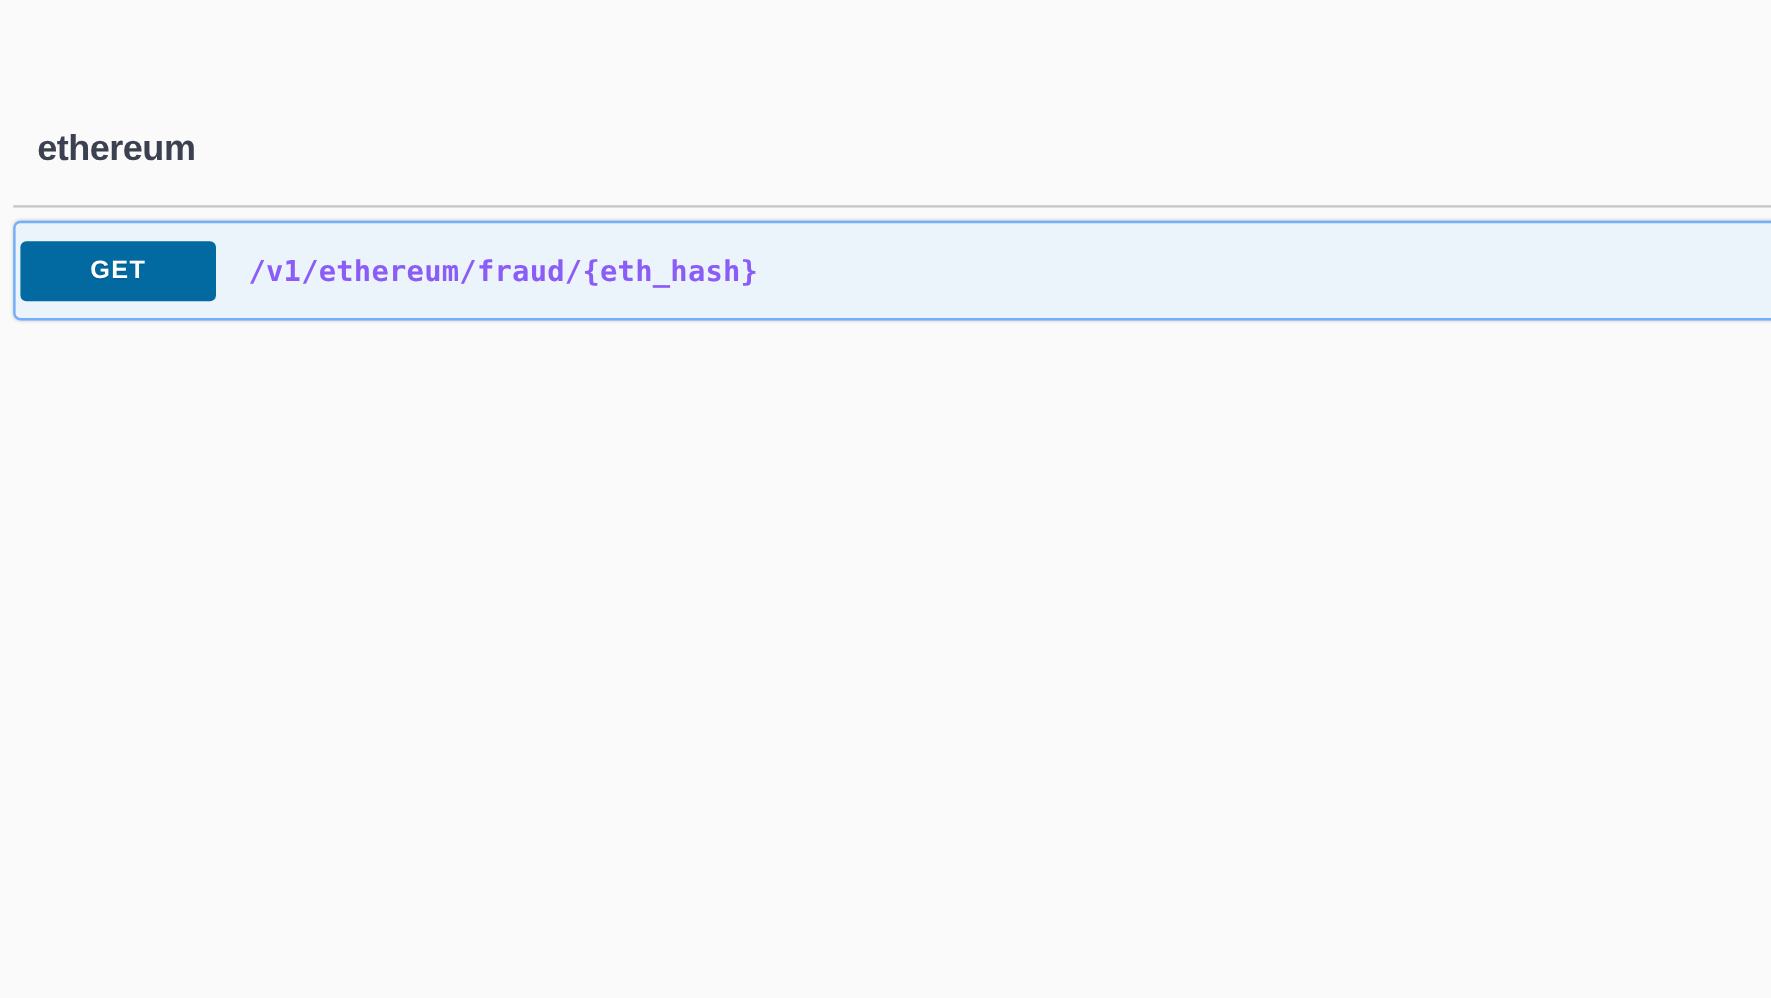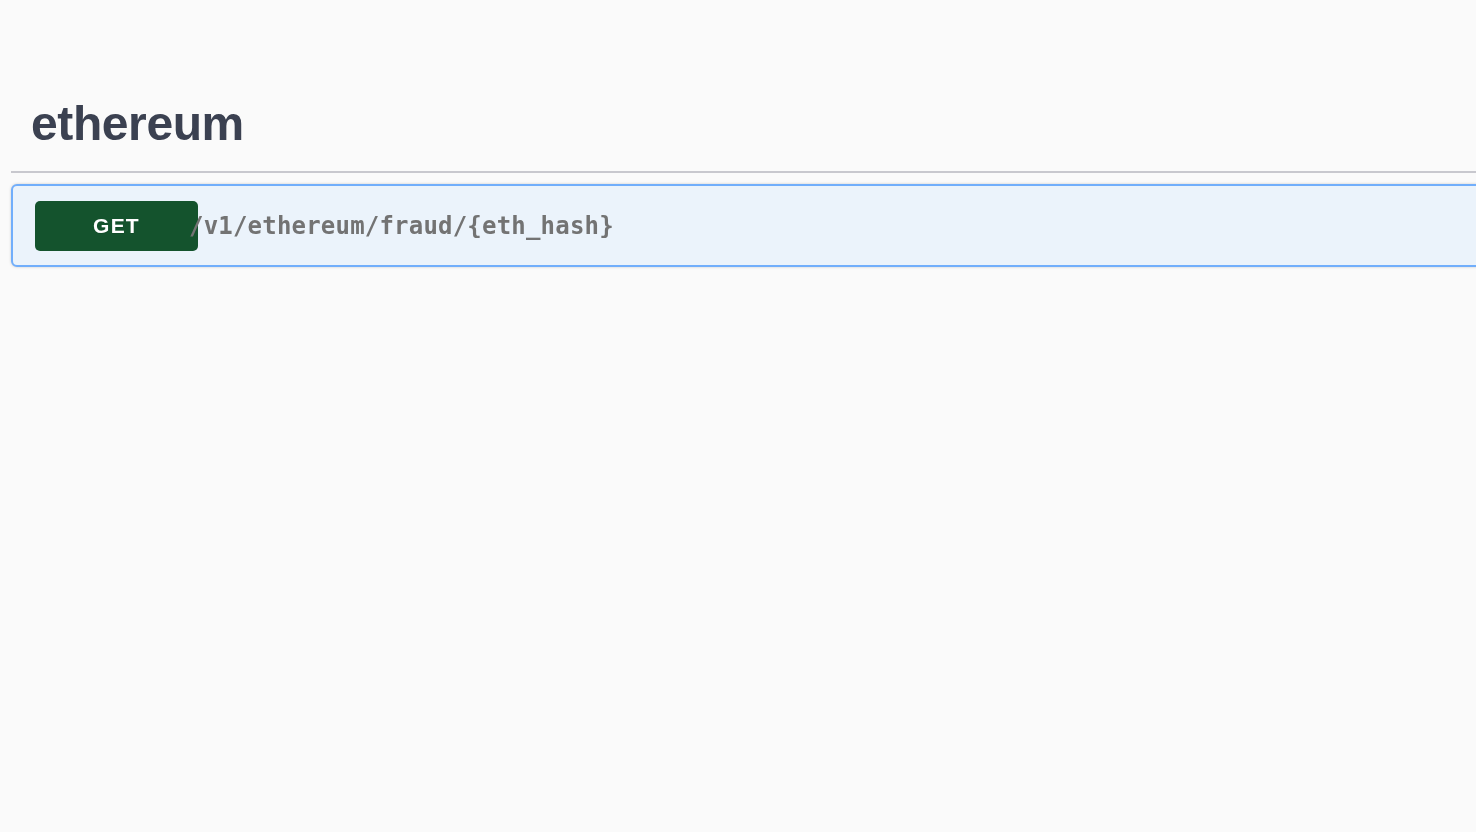--- a/index.html
+++ b/index.html
@@ -31,21 +31,21 @@
   }
 
   .opblock-tag {
     display: block;
     padding: 0;
     margin: 0;
     position: absolute;
     left: 31px;
     top: 96px;
     font-family: "Liberation Sans", sans-serif;
-    font-size: 48px;
+    font-size: 30px;
     line-height: 56px;
     font-weight: bold;
     color: #3b4151;
     letter-spacing: -0.4px;
     cursor: pointer;
     white-space: nowrap;
   }
 
   .tag-rule {
     position: absolute;
@@ -76,46 +76,46 @@
     position: relative;
     width: 100%;
     height: 100%;
     display: flex;
     align-items: center;
     cursor: pointer;
   }
 
   .opblock-summary-method {
     position: absolute;
-    left: 22px;
+    left: 4px;
     top: 15px;
     width: 163px;
     height: 50px;
-    background: #14532d;
+    background: #0369a1;
     color: #ffffff;
     border-radius: 5px;
     font-family: "Liberation Sans", sans-serif;
     font-size: 21px;
     font-weight: bold;
     letter-spacing: 1.2px;
     text-align: center;
     line-height: 50px;
     text-shadow: 0 1px 0 rgba(0, 0, 0, 0.08);
     box-sizing: border-box;
   }
 
   .opblock-summary-path {
     position: absolute;
-    left: 176px;
+    left: 194px;
     top: 50%;
     transform: translateY(-50%);
     font-family: "DejaVu Sans Mono", "Liberation Mono", monospace;
     font-size: 24px;
     font-weight: bold;
-    color: #737373;
+    color: #8b5cf6;
     letter-spacing: 0.2px;
     white-space: nowrap;
   }
 
   .opblock-summary-description {
     position: absolute;
     left: 775px;
     top: 50%;
     transform: translateY(-50%);
     font-family: "Liberation Sans", sans-serif;

